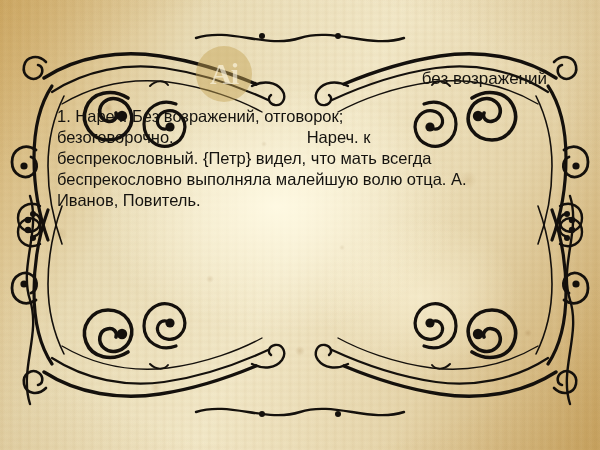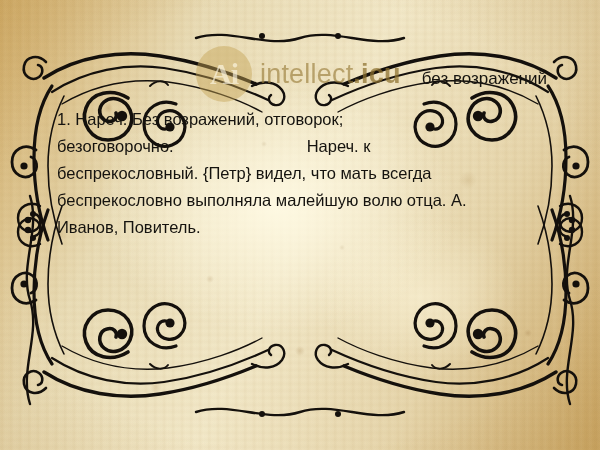--- a/index.html
+++ b/index.html
@@ -114,21 +114,21 @@
   }
   #headword {
     font-size: 17px;
     line-height: 22px;
     white-space: nowrap;
     text-align: right;
   }
   #definition {
     margin-top: 16px;
     font-size: 16.5px;
-    line-height: 27px;
+    line-height: 21px;
     white-space: pre-wrap;
   }
 </style>
 </head>
 <body>
 
 <div id="card">
 
   <svg class="frame-svg" viewBox="0 0 600 450" aria-hidden="true">
     <defs>
@@ -185,21 +185,20 @@
     <circle cx="338" cy="36" r="3" fill="#14100c"></circle>
     <circle cx="262" cy="414" r="3" fill="#14100c"></circle>
     <circle cx="338" cy="414" r="3" fill="#14100c"></circle>
   </svg>
 
   <div id="watermark">
     <div id="wm-badge">
       <span class="mono">Ai</span>
     </div>
     <div id="wm-text">
-      <div id="wm-title"><span>intellect</span><span class="bold">.</span><span class="bold">icu</span></div>
     </div>
   </div>
 
   <div id="entry">
     <div id="headword">без возражений</div>
     <div id="definition">1. Нареч. Без возражений, отговорок;
 безоговорочно.                             Нареч. к
 беспрекословный. {Петр} видел, что мать всегда
 беспрекословно выполняла малейшую волю отца. А.
 Иванов, Повитель.</div>

